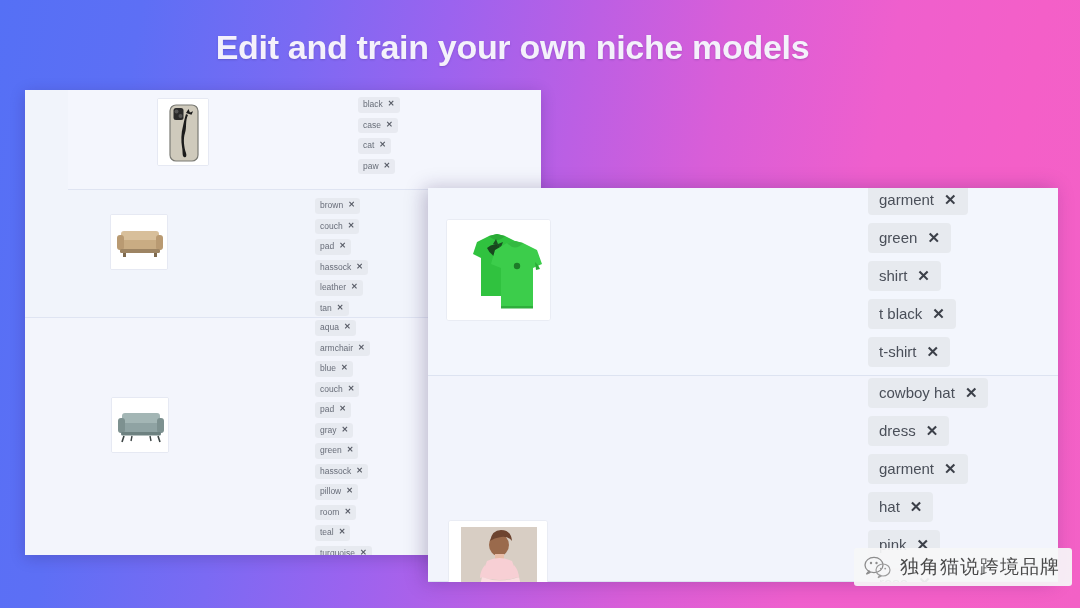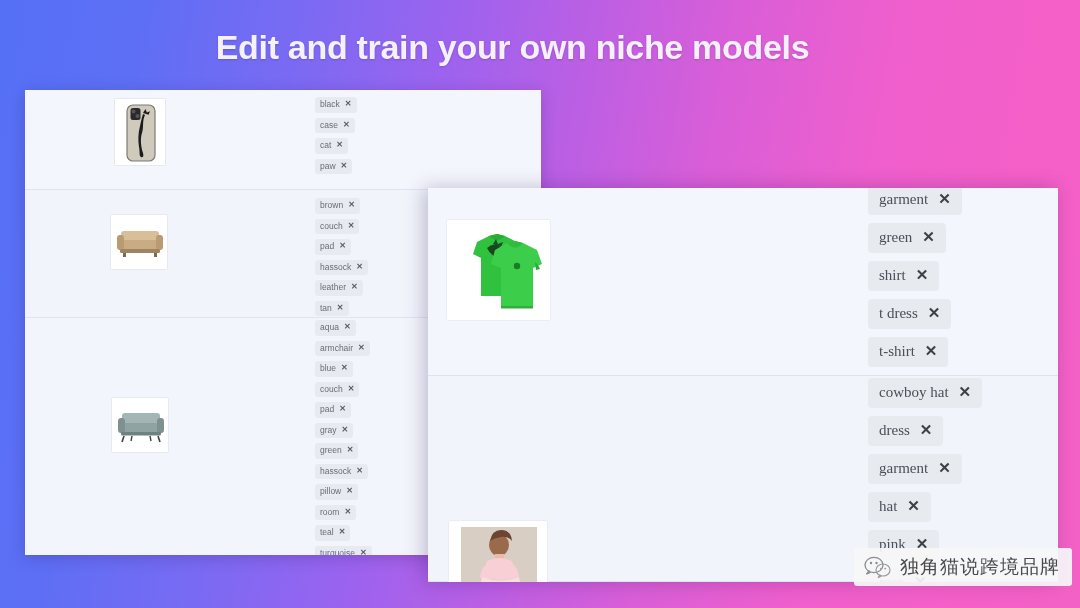--- a/index.html
+++ b/index.html
@@ -69,21 +69,21 @@
   }
 
   
   .row-back {
     position: absolute;
     left: 0;
     width: 516px;
     border-bottom: 1px solid #dfe4f2;
     background: #f2f5fc;
   }
-  #rb1 { top: 0;   height: 100px; background:#f4f6fd; }
+  #rb1 { top: 0;   height: 100px; background:#f4f6fd;margin-left:43px; }
   #rb2 { top: 100px; height: 128px; background:#f1f4fb; }
   #rb3 { top: 228px; height: 262px; background:#f3f5fc; }
 
   .thumb-back {
     position: absolute;
     background: #ffffff;
     border: 1px solid #e6e9f3;
     border-radius: 2px;
     overflow: hidden;
   }
@@ -129,21 +129,20 @@
     white-space: nowrap;
   }
 
   
   .row-front {
     position: absolute;
     left: 0;
     width: 630px;
     background: #f2f5fd;
     border-bottom: 1px solid #dde3f1;
-    font-family: Liberation Serif, serif;
   }
   #rf1 { top: 0;   height: 188px; background:#f3f6fd; }
   #rf2 { top: 188px; height: 206px; background:#f2f4fc; }
 
   .thumb-front {
     position: absolute;
     background: #ffffff;
     border: 1px solid #e9ecf4;
     border-radius: 3px;
     overflow: hidden;
@@ -371,21 +370,21 @@
           </div>
         <div class="tag-lg">
             <span>green</span>
             <span class="x">✕</span>
           </div>
         <div class="tag-lg">
             <span>shirt</span>
             <span class="x">✕</span>
           </div>
         <div class="tag-lg">
-            <span>t dress</span>
+            <span>t black</span>
             <span class="x">✕</span>
           </div>
         <div class="tag-lg">
             <span>t-shirt</span>
             <span class="x">✕</span>
           </div>
       </div>
     </div>
 
     <div class="row-front" id="rf2">

